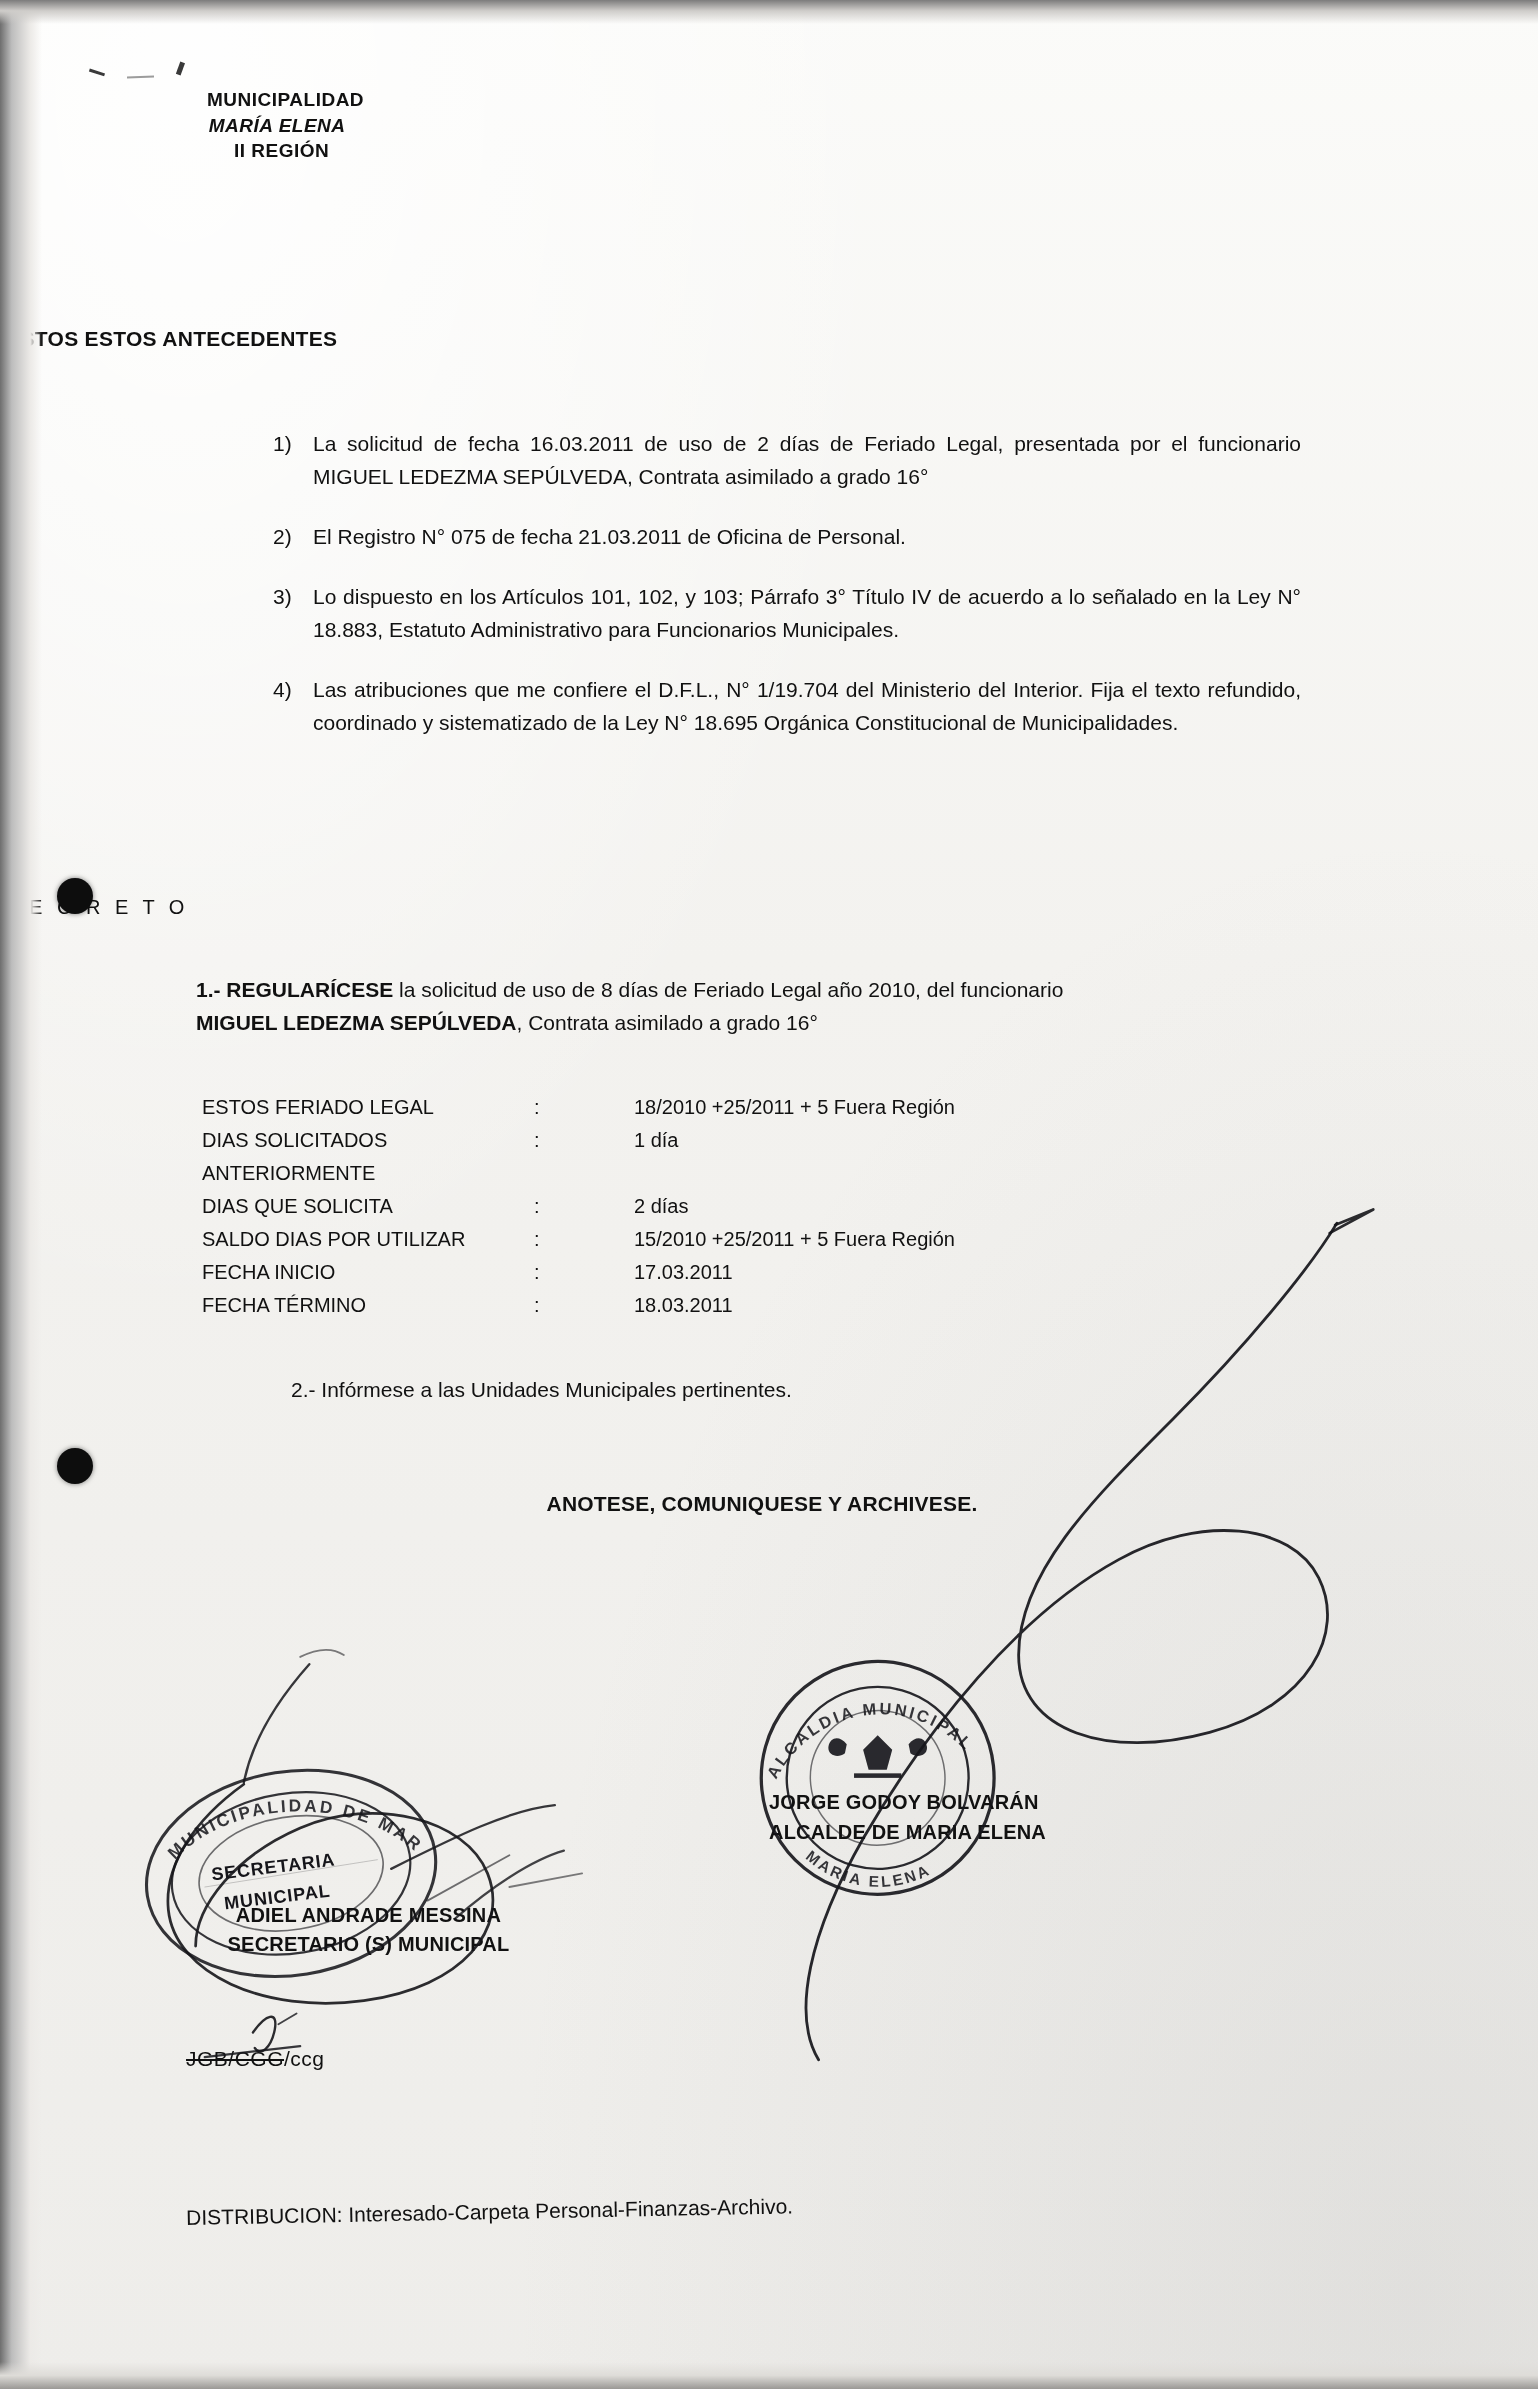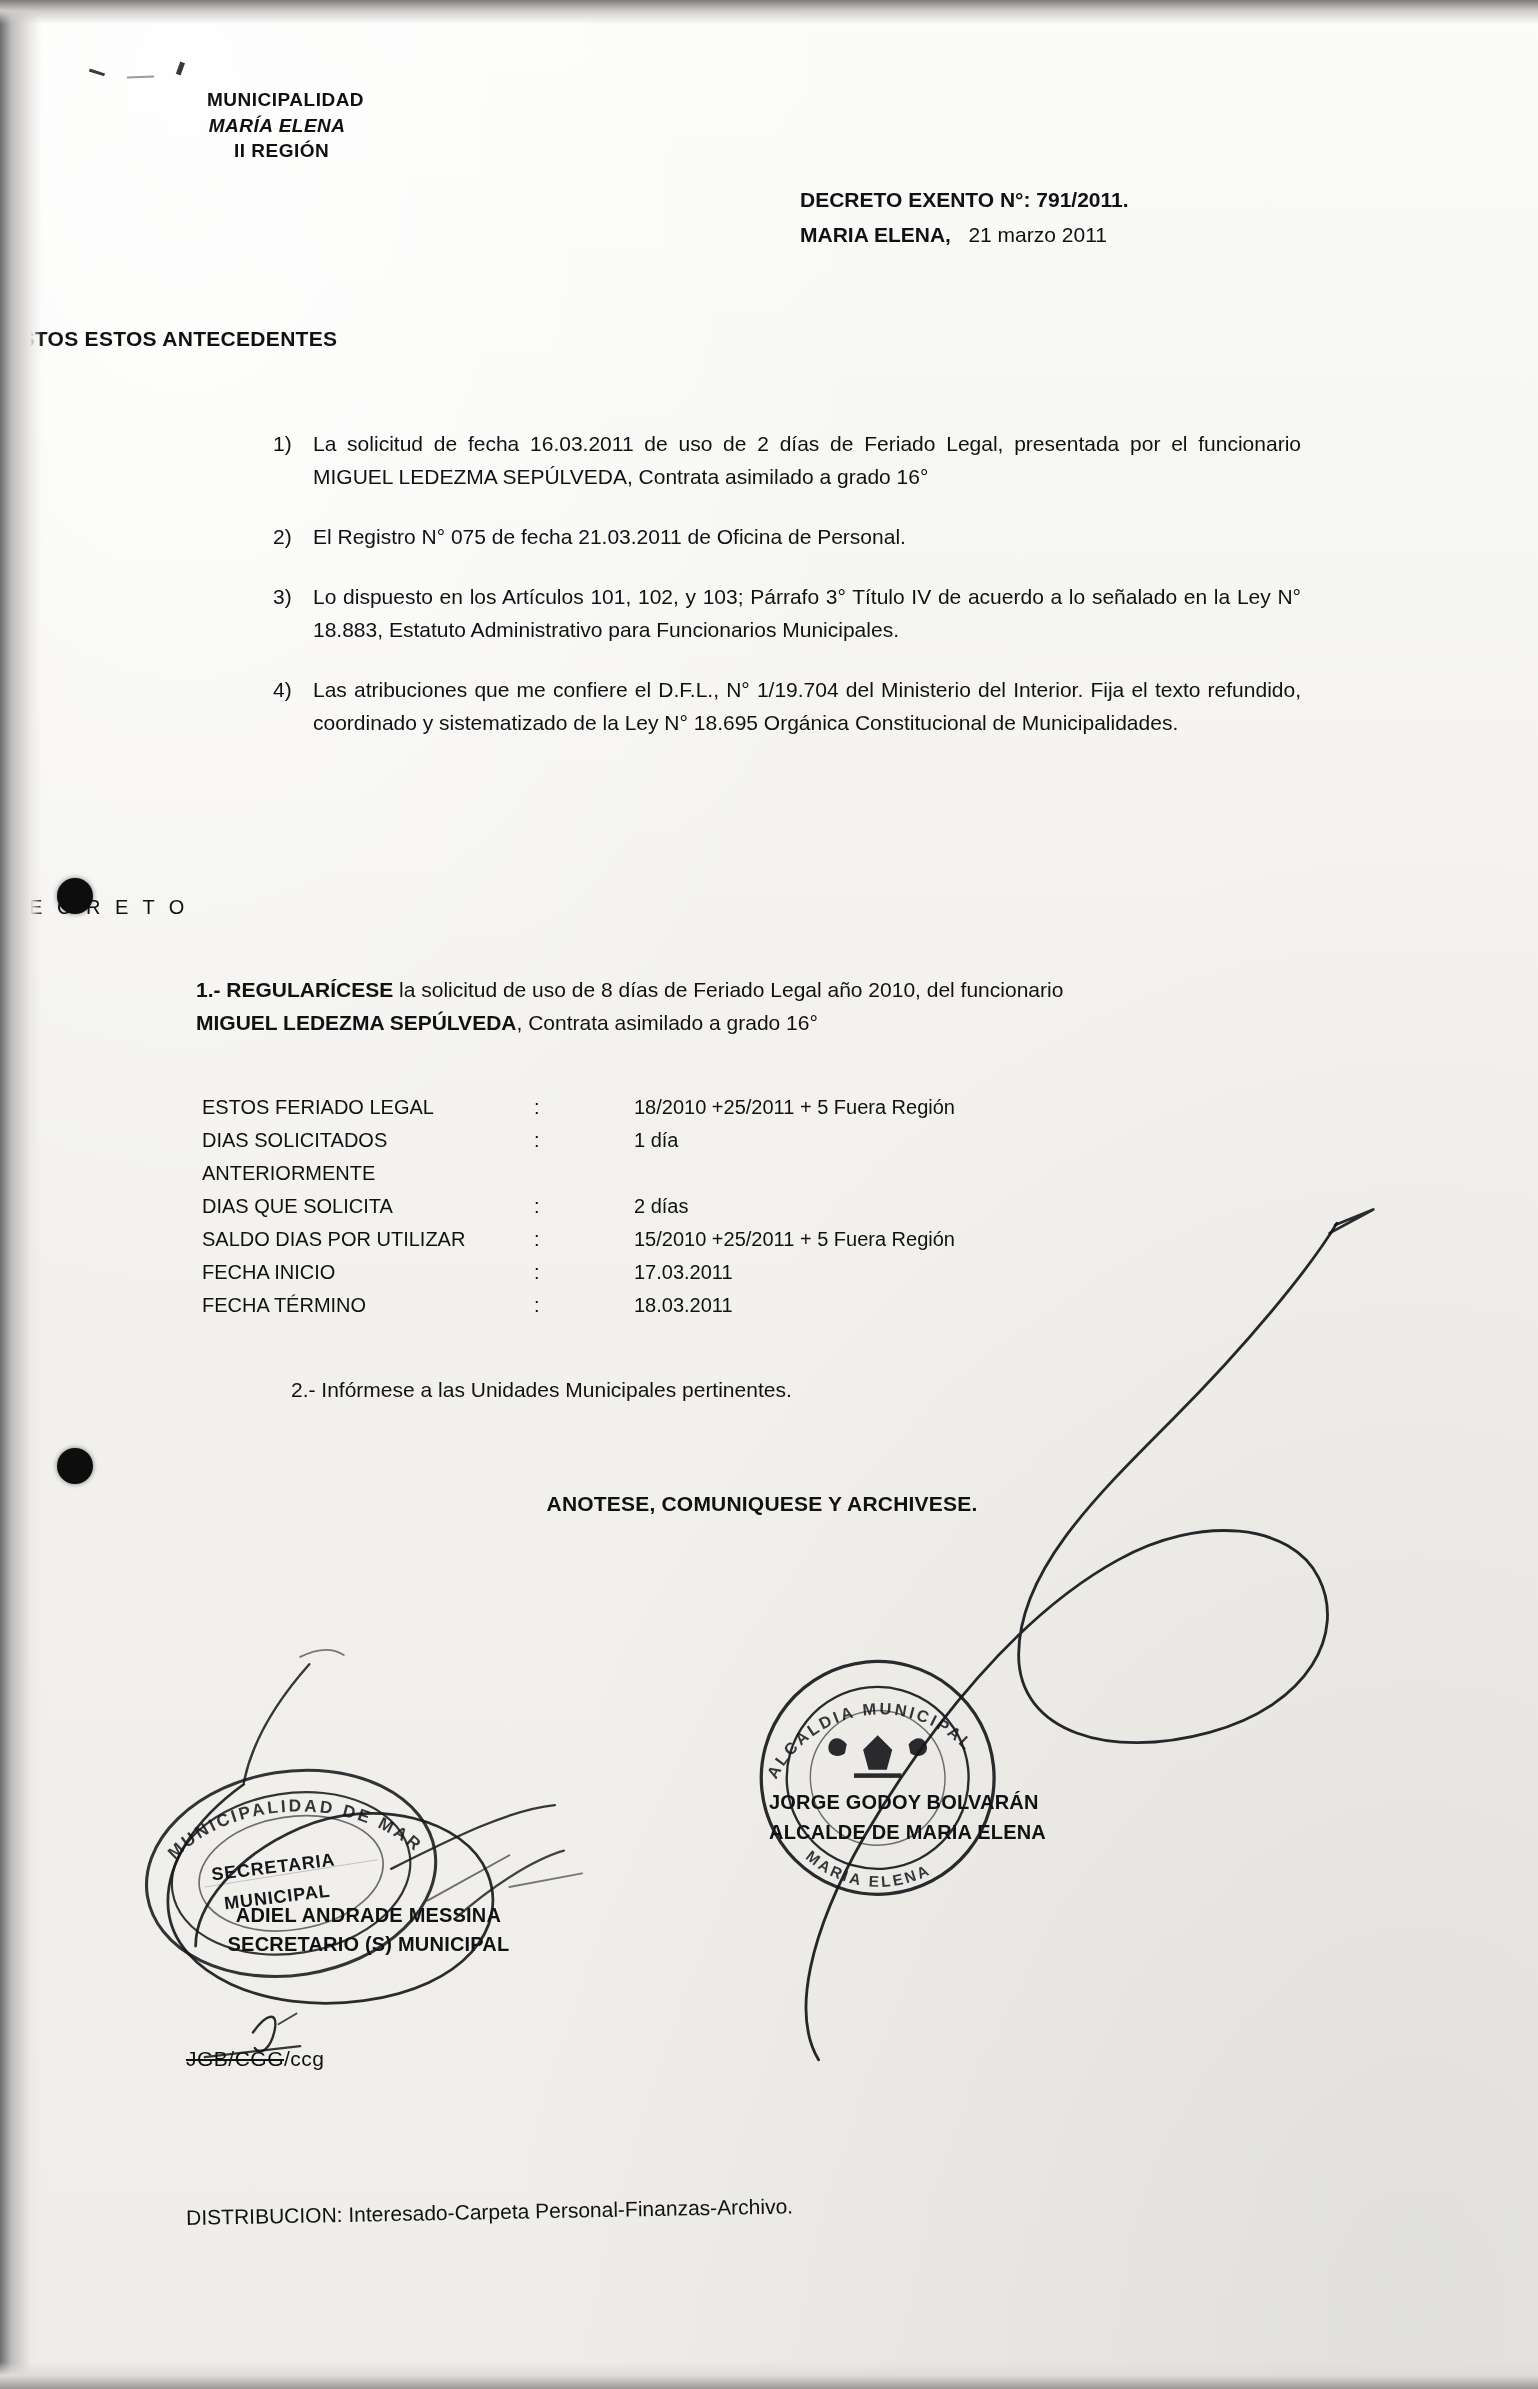--- a/index.html
+++ b/index.html
@@ -239,27 +239,20 @@
   <div class="scan-tint"></div>
 
   <div class="content">
 
     <div class="letterhead">
       <div class="lh1">MUNICIPALIDAD</div>
       <div class="lh2">MARÍA ELENA</div>
       <div class="lh3">II REGIÓN</div>
     </div>
 
-    <div class="decreto-head">
-      <div class="row1">DECRETO  EXENTO N°: 791/2011.</div>
-      <div class="row2">
-        <span class="b">MARIA ELENA,</span>
-        &nbsp;&nbsp;<span>21 marzo 2011</span>
-      </div>
-    </div>
 
     <div class="vistos">VISTOS ESTOS ANTECEDENTES</div>
 
     <div class="items">
       <div class="item">
         <div class="num">1)</div>
         <div class="txt">La solicitud de fecha 16.03.2011 de uso de 2 días de Feriado Legal, presentada por el funcionario MIGUEL LEDEZMA SEPÚLVEDA, Contrata asimilado a grado 16°</div>
       </div>
       <div class="item">
         <div class="num">2)</div>

